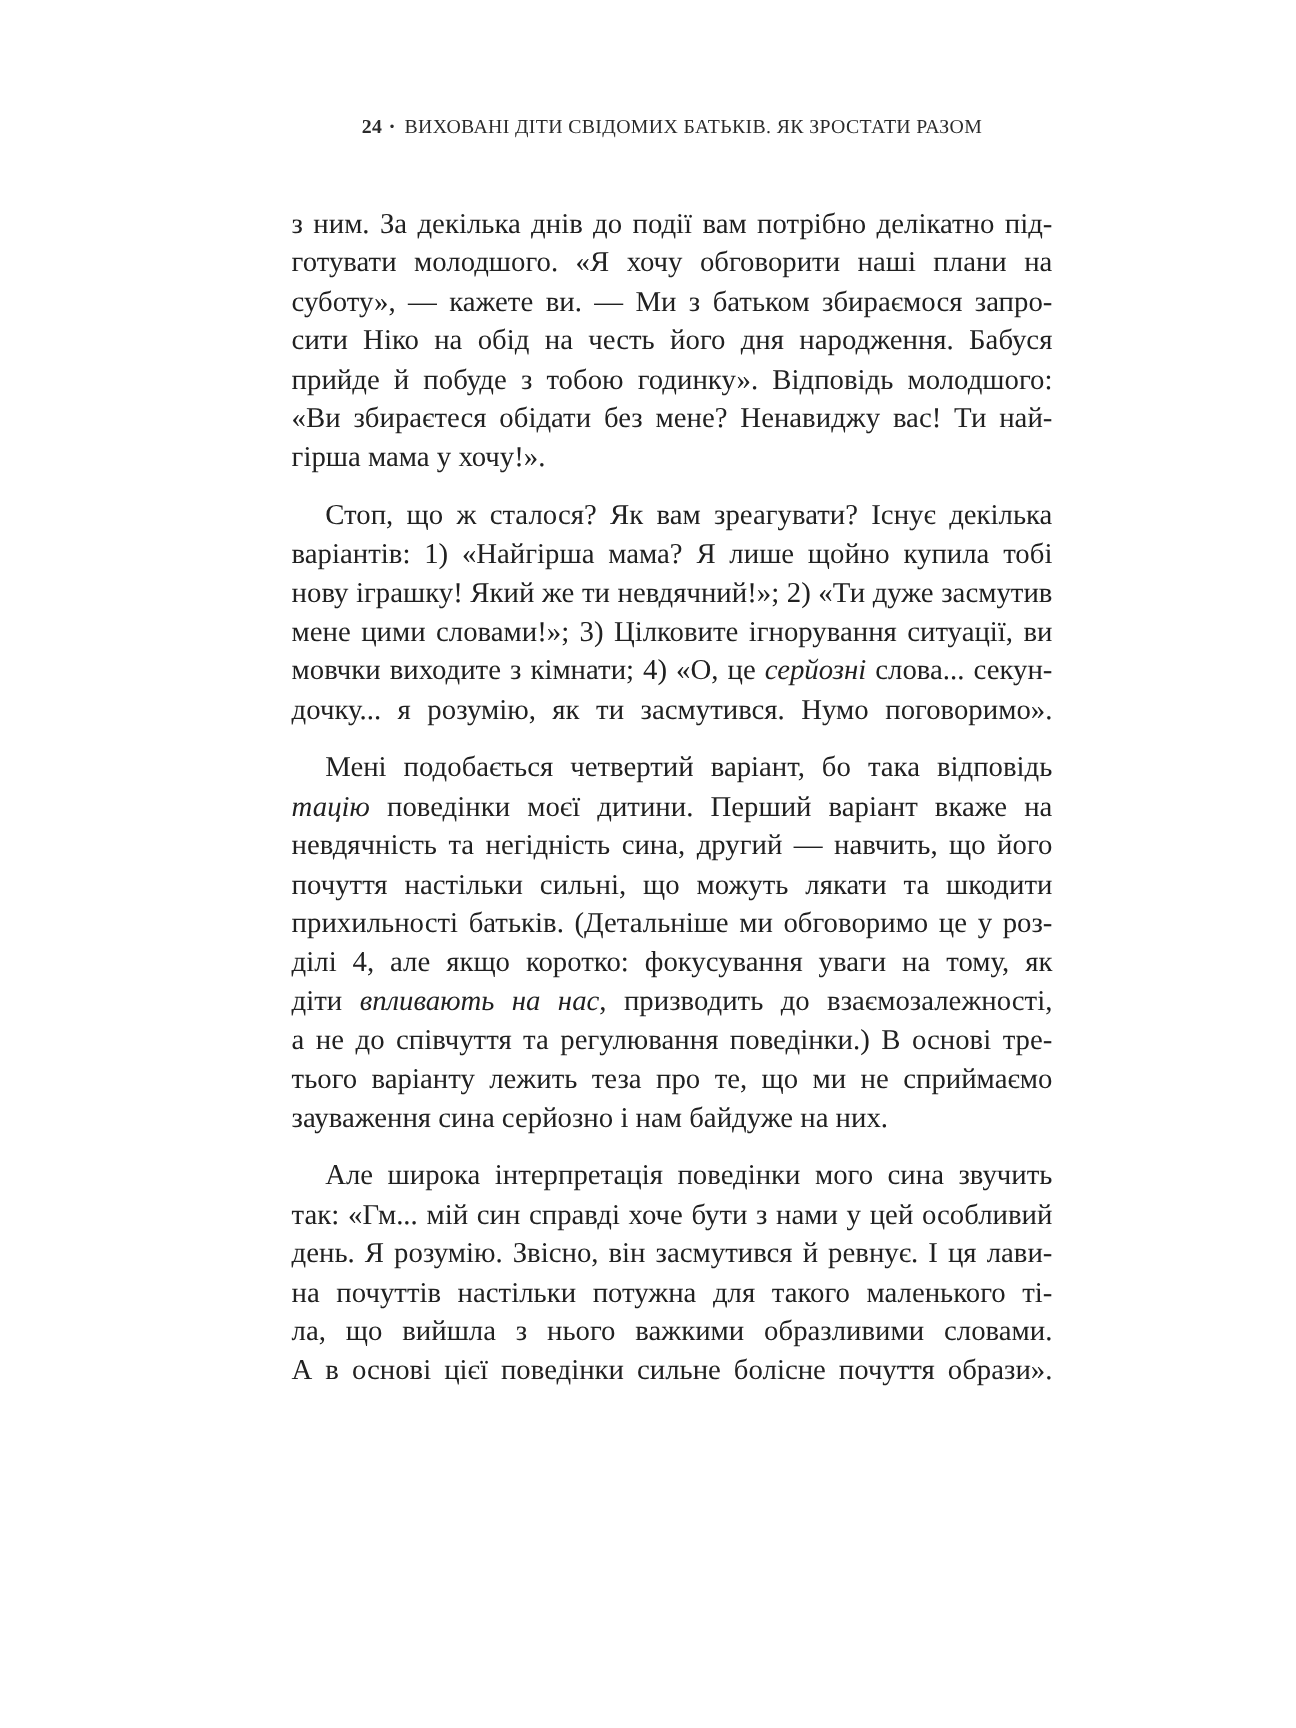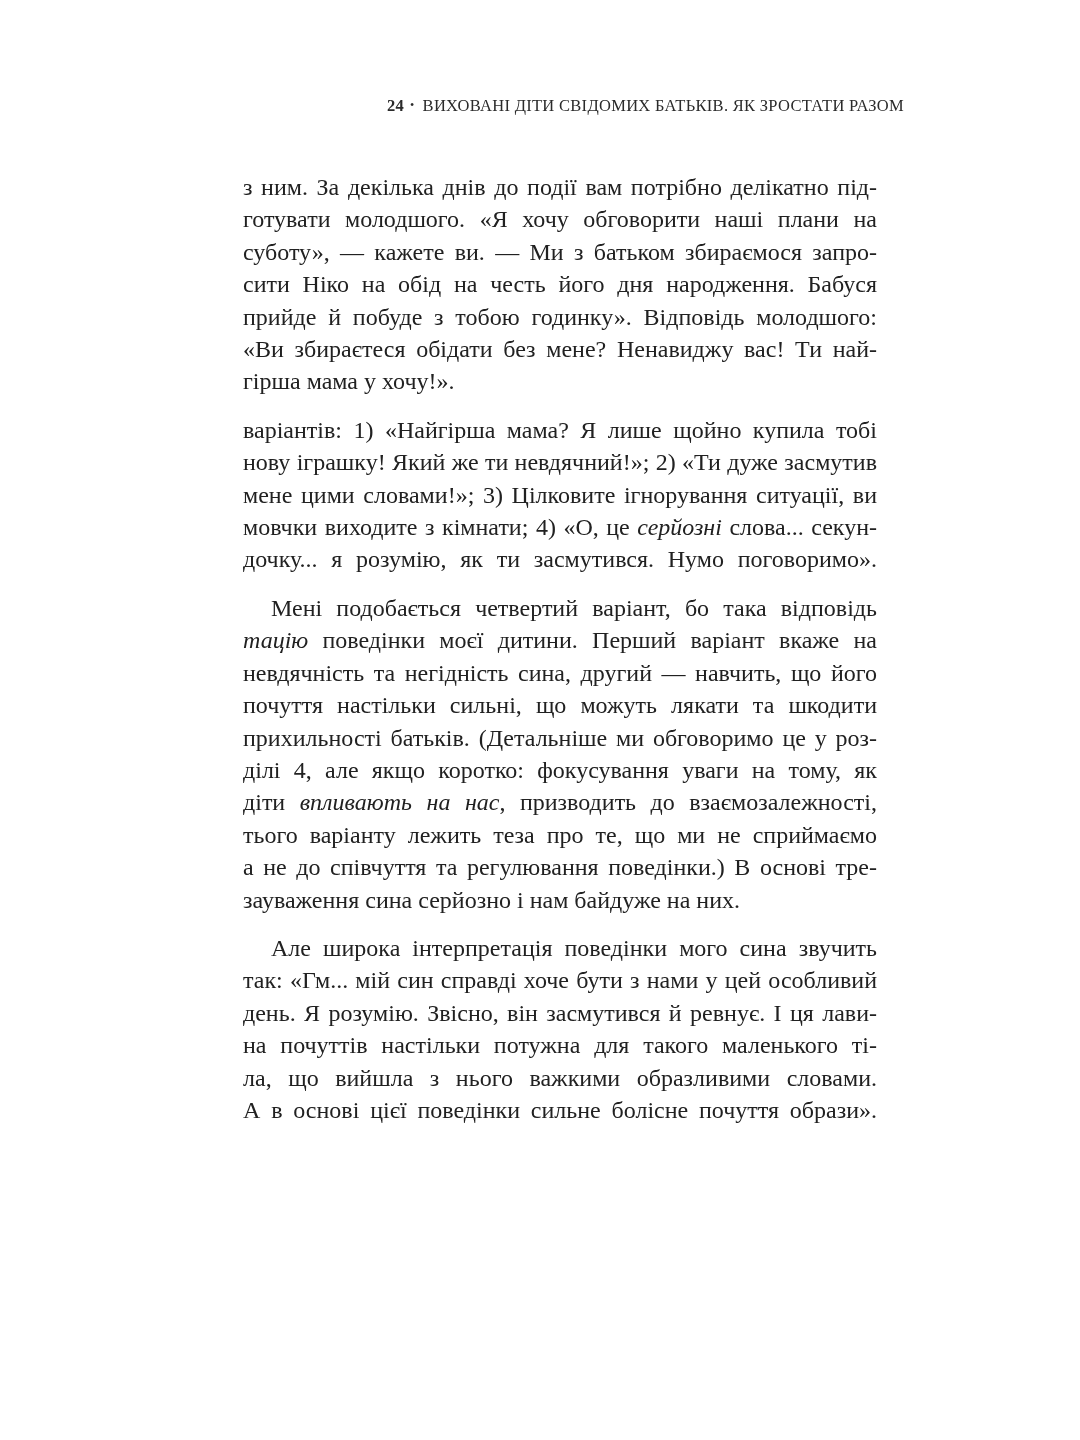--- a/index.html
+++ b/index.html
@@ -12,23 +12,23 @@
     width: 1080px;
     height: 1440px;
     background: #ffffff;
     font-family: "Liberation Serif", "DejaVu Serif", serif;
     color: #212121;
     overflow: hidden;
   }
   .running-head {
     position: absolute;
     top: 96px;
-    left: 238px;
+    left: 227px;
     width: 666px;
-    text-align: right;
+    text-align: center;
     font-size: 16.5px;
     letter-spacing: 0.3px;
     color: #2b2b2b;
     white-space: nowrap;
   }
   .running-head .pagenum {
     font-weight: bold;
     margin-right: 6px;
   }
   .running-head .sep {
@@ -75,36 +75,37 @@
       <div class="paragraph">
         <div class="line"><span>з ним. За декілька днів до події вам потрібно делікатно під-</span></div>
         <div class="line"><span>готувати молодшого. «Я хочу обговорити наші плани на</span></div>
         <div class="line"><span>суботу», — кажете ви. — Ми з батьком збираємося запро-</span></div>
         <div class="line"><span>сити Ніко на обід на честь його дня народження. Бабуся</span></div>
         <div class="line"><span>прийде й побуде з тобою годинку». Відповідь молодшого:</span></div>
         <div class="line"><span>«Ви збираєтеся обідати без мене? Ненавиджу вас! Ти най-</span></div>
         <div class="line no-j"><span>гірша мама у хочу!».</span></div>
       </div>
       <div class="paragraph">
+        <div class="line indent"><span>Стоп, що ж сталося? Як вам зреагувати? Існує декілька</span></div>
         <div class="line"><span>варіантів: 1) «Найгірша мама? Я лише щойно купила тобі</span></div>
         <div class="line"><span>нову іграшку! Який же ти невдячний!»; 2) «Ти дуже засмутив</span></div>
         <div class="line"><span>мене цими словами!»; 3) Цілковите ігнорування ситуації, ви</span></div>
         <div class="line"><span>мовчки виходите з кімнати; 4) «О, це </span><em>серйозні</em><span> слова... секун-</span></div>
         <div class="line"><span>дочку... я розумію, як ти засмутився. Нумо поговоримо».</span></div>
       </div>
       <div class="paragraph">
         <div class="line indent"><span>Мені подобається четвертий варіант, бо така відповідь</span></div>
         <div class="line"><em>тацію</em><span> поведінки моєї дитини. Перший варіант вкаже на</span></div>
         <div class="line"><span>невдячність та негідність сина, другий — навчить, що його</span></div>
         <div class="line"><span>почуття настільки сильні, що можуть лякати та шкодити</span></div>
         <div class="line"><span>прихильності батьків. (Детальніше ми обговоримо це у роз-</span></div>
         <div class="line"><span>ділі 4, але якщо коротко: фокусування уваги на тому, як</span></div>
         <div class="line"><span>діти </span><em>впливають на нас</em><span>, призводить до взаємозалежності,</span></div>
+        <div class="line"><span>а не до співчуття та регулювання поведінки.) В основі тре-</span></div>
         <div class="line"><span>тього варіанту лежить теза про те, що ми не сприймаємо</span></div>
-        <div class="line"><span>а не до співчуття та регулювання поведінки.) В основі тре-</span></div>
         <div class="line no-j"><span>зауваження сина серйозно і нам байдуже на них.</span></div>
       </div>
       <div class="paragraph">
         <div class="line indent"><span>Але широка інтерпретація поведінки мого сина звучить</span></div>
         <div class="line"><span>так: «Гм... мій син справді хоче бути з нами у цей особливий</span></div>
         <div class="line"><span>день. Я розумію. Звісно, він засмутився й ревнує. І ця лави-</span></div>
         <div class="line"><span>на почуттів настільки потужна для такого маленького ті-</span></div>
         <div class="line"><span>ла, що вийшла з нього важкими образливими словами.</span></div>
         <div class="line"><span>А в основі цієї поведінки сильне болісне почуття образи».</span></div>
       </div>

